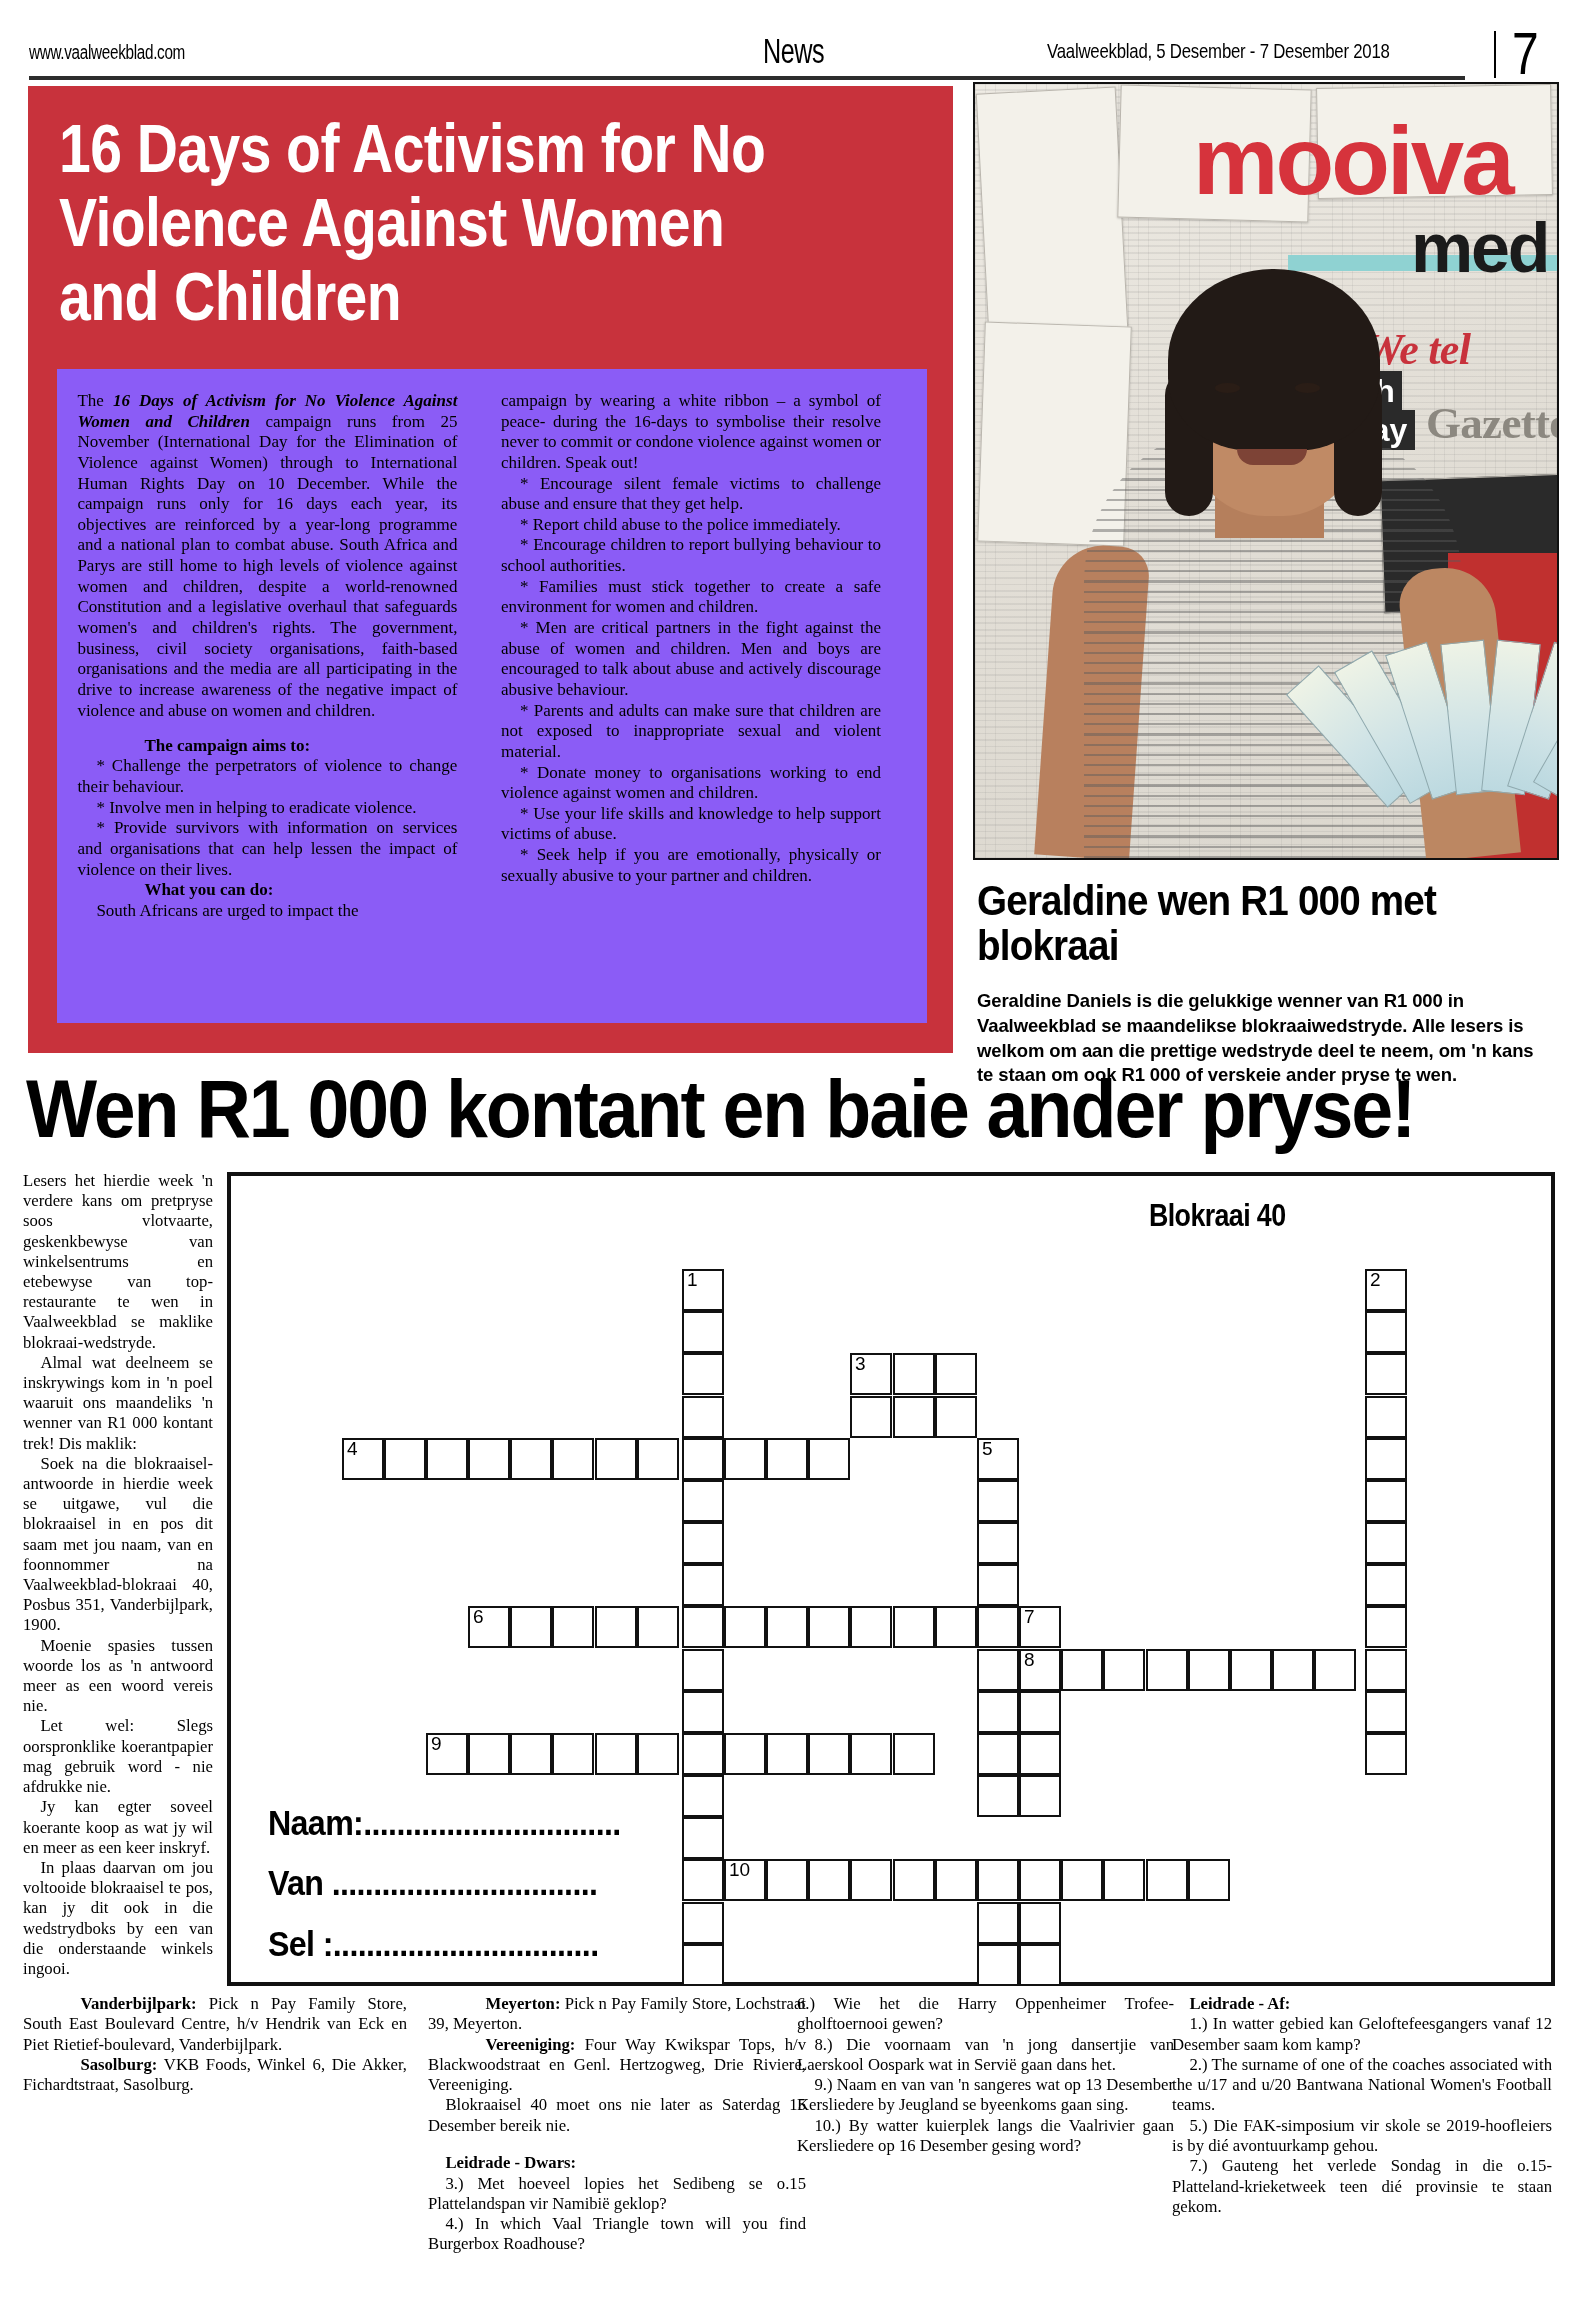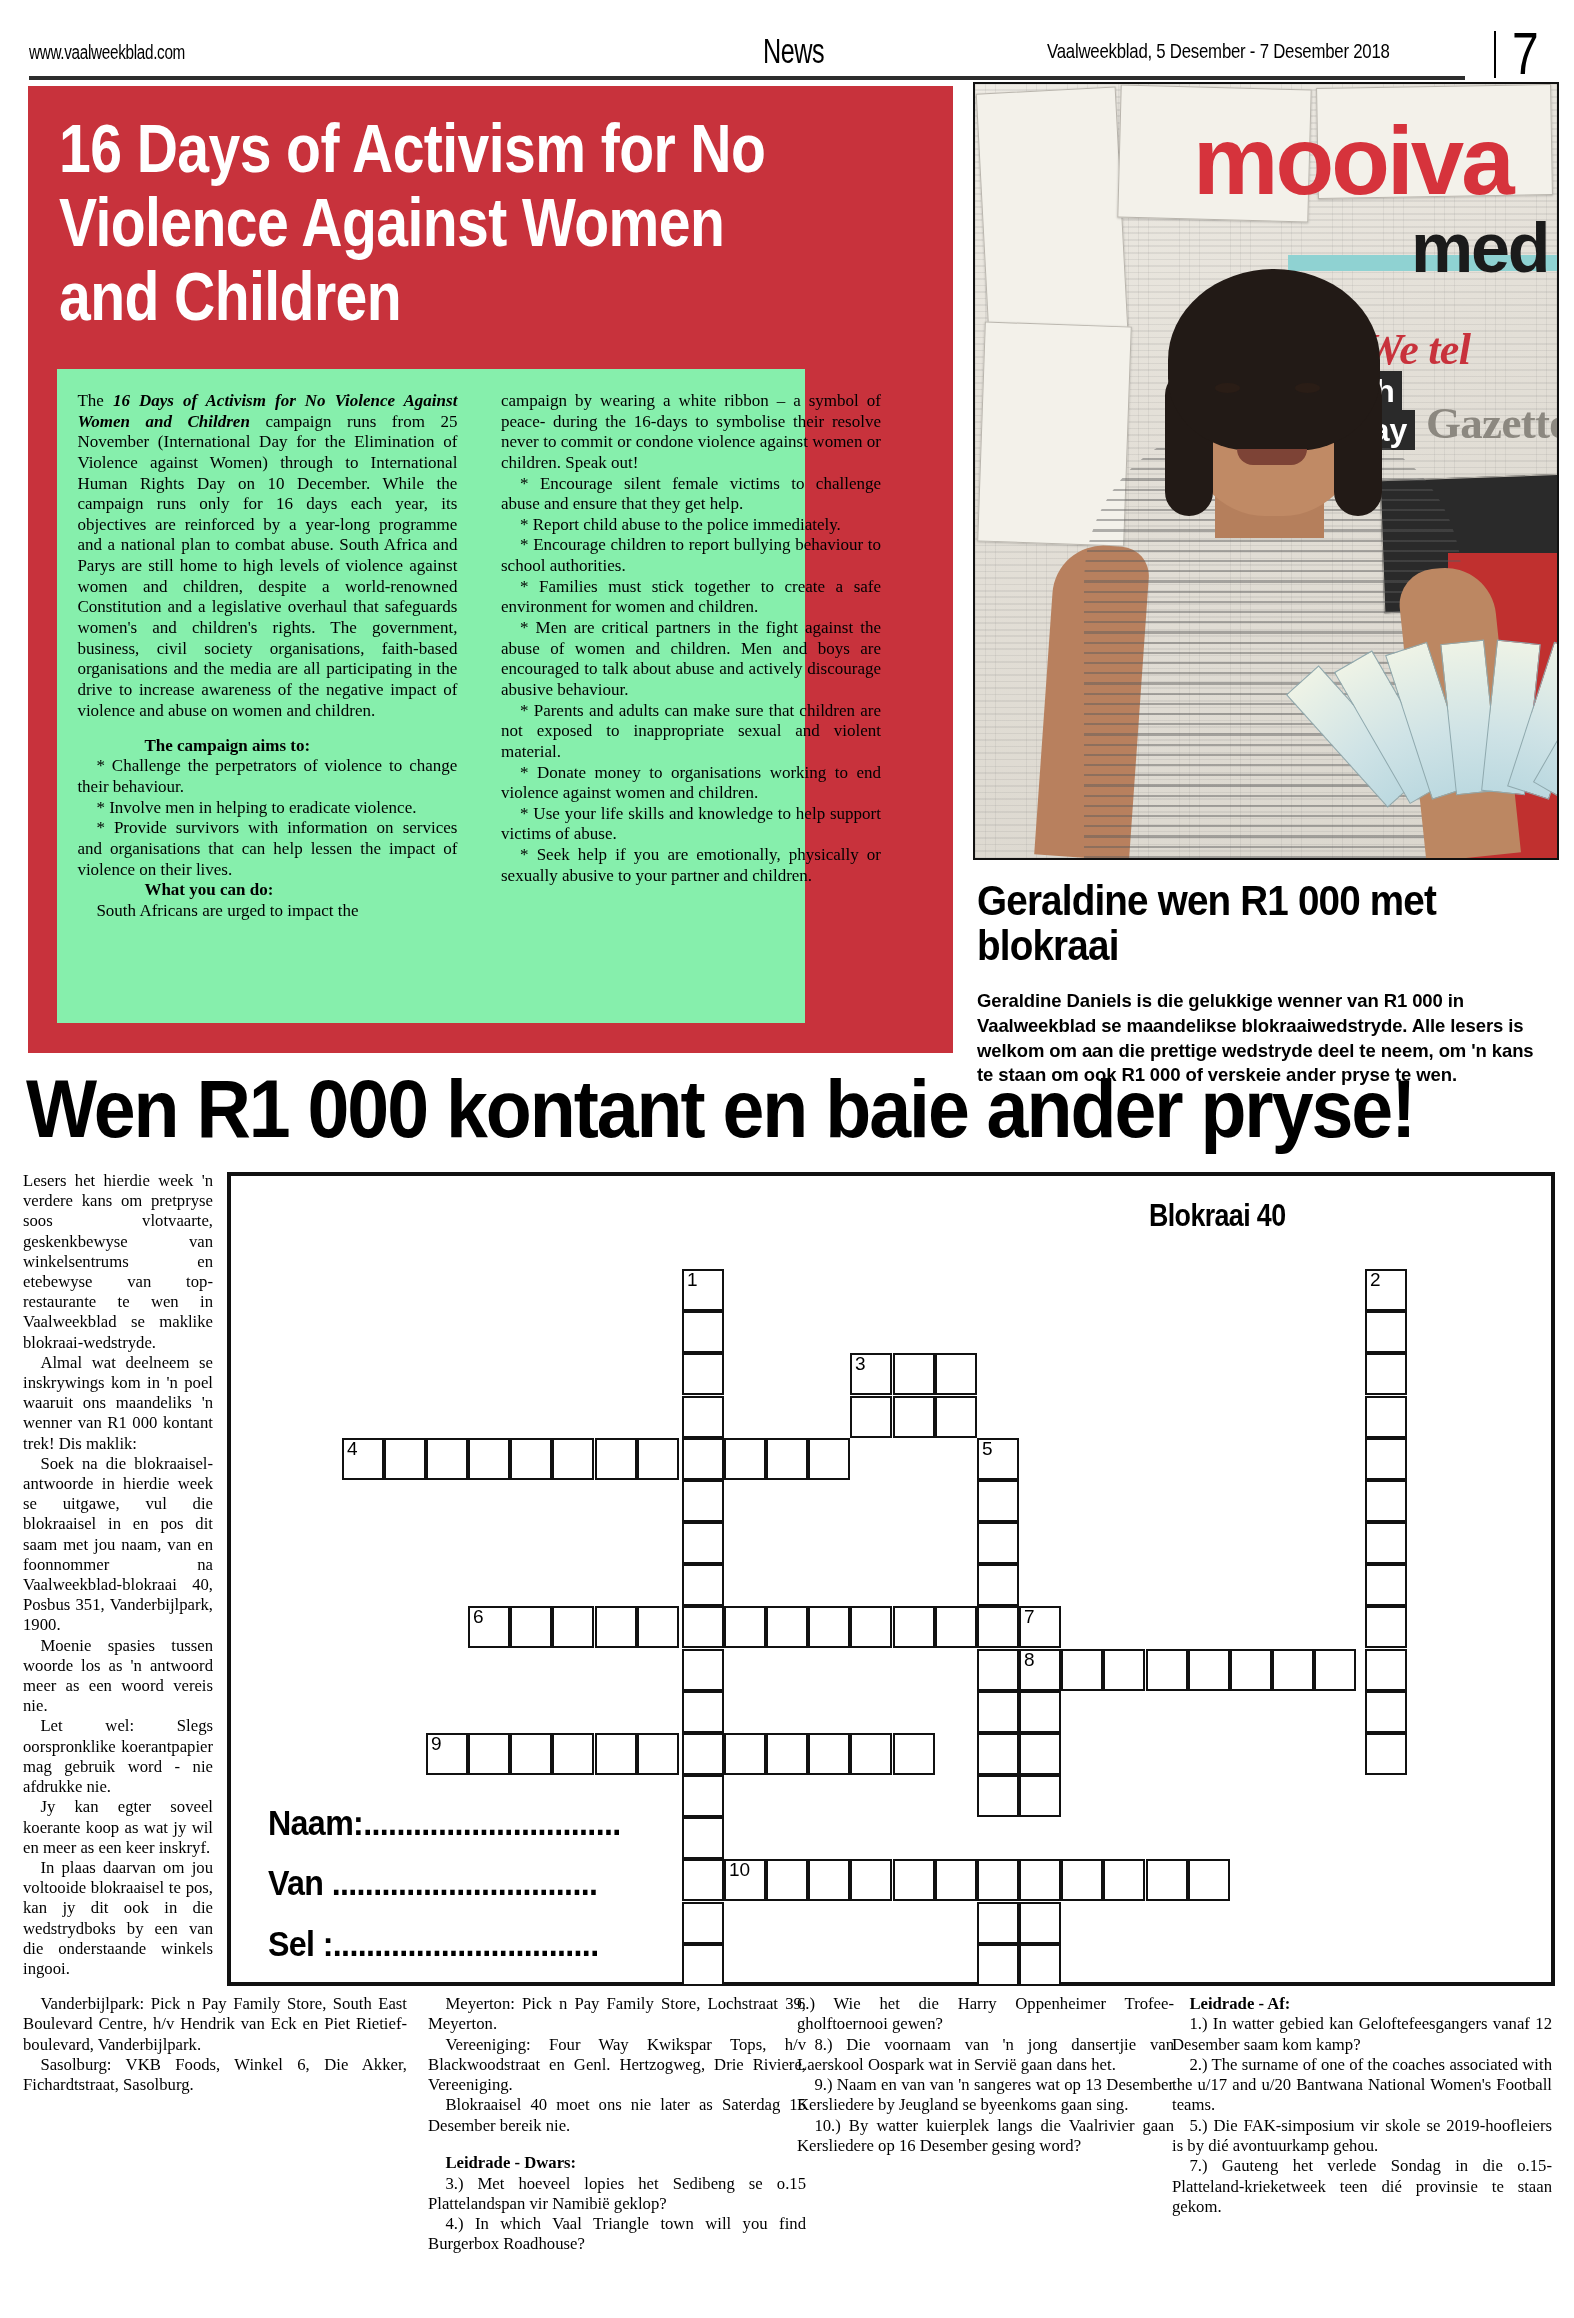--- a/index.html
+++ b/index.html
@@ -21,21 +21,21 @@
   .mh-rule{position:absolute;left:29px;top:76px;width:1436px;height:3.6px;background:#2d2d2d;}
 
   
   .redbox{position:absolute;left:28px;top:86px;width:925px;height:967px;background:#c8323c;}
   .redbox .hl{position:absolute;left:30.5px;top:25px;width:865px;
        font-family:"Liberation Sans",sans-serif;font-weight:700;color:#fff;
        font-size:68px;line-height:1.09;letter-spacing:-0.7px;
        transform:scaleX(.84);transform-origin:left top;}
 
   
-  .article{position:absolute;left:57px;top:369px;width:748px;height:654px;background:#86efac;}
+  .article{position:absolute;left:57px;top:369px;width:870px;height:654px;background:#8b5cf6;}
   .col{position:absolute;top:22px;width:380px;font-size:17px;line-height:1.215;text-align:justify;}
   .col.a{left:20.4px;}
   .col.b{left:444px;}
   .col p{margin:0;text-indent:0;}
   .col p.ind{text-indent:19px;}
   .col b{font-weight:700;margin-left:48px;}
   .col i.bi{font-weight:700;font-style:italic;}
   .spacer{height:14.5px;}
 
   
@@ -119,21 +119,21 @@
   
   .form{position:absolute;left:268px;top:1803px;width:342px;
      font-family:"Liberation Sans",sans-serif;font-weight:700;font-size:35px;letter-spacing:-0.7px;
      transform:scaleX(.92);transform-origin:left top;}
   .form div{margin-bottom:20.4px;white-space:nowrap;}
 
   
   .bcol{position:absolute;top:1994px;width:372px;font-size:16.7px;line-height:1.215;text-align:justify;}
   .bcol p{margin:0;text-indent:17.4px;}
   .bcol p.n{text-indent:0;}
-  .bcol b{font-weight:400;}
+  .bcol b{font-weight:700;margin-left:40px;}
   .b1{left:23px;width:384px;}
   .b2{left:428px;width:378px;}
   .b3{left:797px;width:377px;}
   .b4{left:1172px;width:380px;}
   .bhead{font-weight:700;text-indent:17.4px;}
   .gap{height:17.4px;}
 </style>
 </head>
 <body>
 

